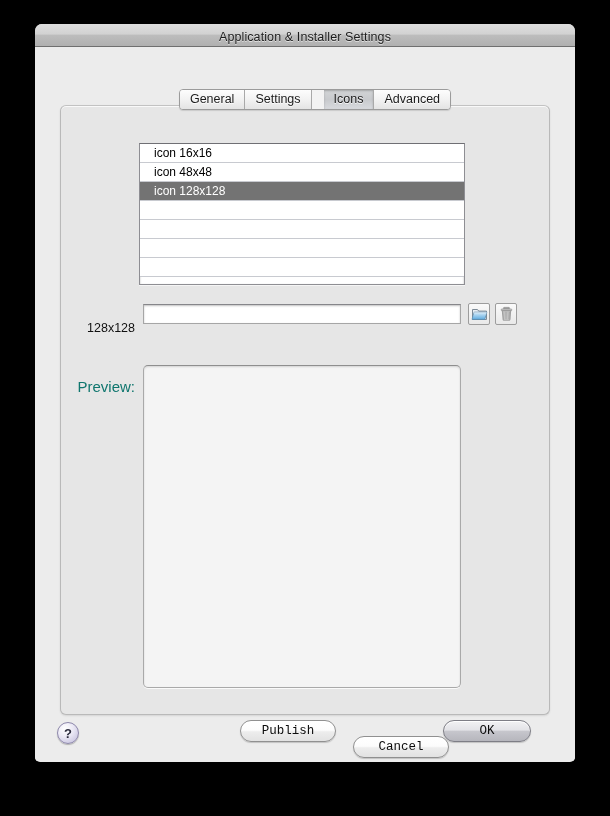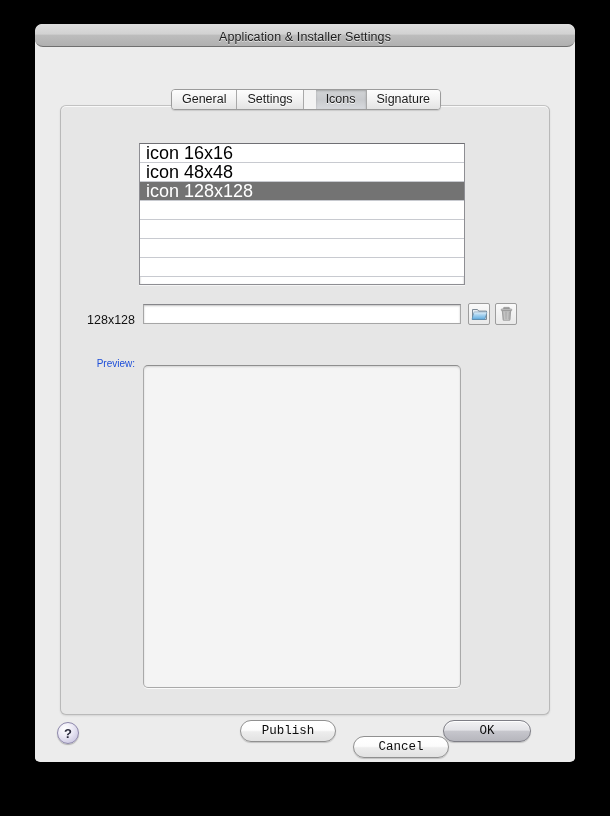--- a/index.html
+++ b/index.html
@@ -22,39 +22,38 @@
     overflow: hidden;
   }
 
   #titlebar {
     position: relative;
     height: 23px;
     background: linear-gradient(to bottom, #dedede 0%, #d2d2d2 45%, #bcbcbc 52%, #b0b0b0 100%);
     border-bottom: 1px solid #6f6f6f;
     text-align: center;
     line-height: 23px;
-    border-radius: 8px;
   }
   #titlebar .title {
     font-size: 12.5px;
     color: #1d1d1d;
     letter-spacing: 0.1px;
     text-shadow: 0 1px 0 rgba(255,255,255,0.6);
   }
 
   #content {
     position: relative;
     height: 714px;
     background: #ececec;
   }
 
   
   #tabbar {
     position: absolute;
-    left: 1px; top: 0; width: 100%;
+    left: 10px; top: 0; width: 100%;
     height: 30px;
     text-align: center;
     z-index: 5;
   }
   .tabs {
     display: inline-flex;
     margin-top: 42px;
     height: 21px;
     border: 1px solid #9b9b9b;
     border-radius: 4px;
@@ -99,42 +98,42 @@
     width: 326px; height: 142px;
     background: #ffffff;
     border: 1px solid #8e8e93;
     border-top-color: #6f6f74;
     box-shadow: inset 0 1px 2px rgba(0,0,0,0.30), 0 1px 0 rgba(255,255,255,0.6);
     overflow: hidden;
   }
   .row {
     height: 19px;
     line-height: 19px;
-    padding-left: 6px;
-    font-size: 18px;
+    padding-left: 14px;
+    font-size: 12px;
     color: #000;
     background: #ffffff;
     border-bottom: 1px solid #c8cad0;
     cursor: default;
     white-space: nowrap;
   }
   .row.selected {
     background: #737373;
     color: #ffffff;
   }
 
   
   #fieldrow {
     position: absolute;
     left: 0; top: 197px;
     width: 100%; height: 26px;
   }
   #sizelabel {
     position: absolute;
-    left: 8px; top: 10px;
+    left: 8px; top: 18px;
     width: 66px;
     text-align: right;
     font-size: 12.5px;
     color: #111;
   }
   #pathfield {
     position: absolute;
     left: 82px; top: 1px;
     width: 318px; height: 20px;
     background: #ffffff;
@@ -160,25 +159,25 @@
     border-radius: 2px;
     cursor: default;
   }
   #choosebtn { left: 407px; }
   #deletebtn { left: 434px; }
   .iconbtn svg { display: block; margin: 2px auto 0; }
 
   
   #previewlabel {
     position: absolute;
-    left: 8px; top: 252px;
+    left: 8px; top: 272px;
     width: 66px;
     text-align: right;
-    font-size: 10px;
-    color: #1d4ed8;
+    font-size: 15px;
+    color: #0f766e;
   }
   #previewbox {
     position: absolute;
     left: 82px; top: 259px;
     width: 318px; height: 323px;
     background: #f4f4f4;
     border: 1px solid #a9a9a9;
     border-top-color: #8e8e8e;
     border-radius: 5px;
     box-shadow: inset 0 1px 2px rgba(0,0,0,0.14), 0 1px 0 rgba(255,255,255,0.8);
@@ -238,21 +237,21 @@
     <span class="title">Application &amp; Installer Settings</span>
   </div>
 
   <div id="content">
 
     <div id="tabbar">
       <div class="tabs">
         <div class="tab">General</div>
         <div class="tab">Settings</div>
         <div class="tab selected">Icons</div>
-        <div class="tab">Signature</div>
+        <div class="tab">Advanced</div>
       </div>
     </div>
 
     <div id="panel">
 
       <div id="listbox">
         <div class="row">icon 16x16</div>
         <div class="row">icon 48x48</div>
         <div class="row selected">icon 128x128</div>
         <div class="row"></div>

